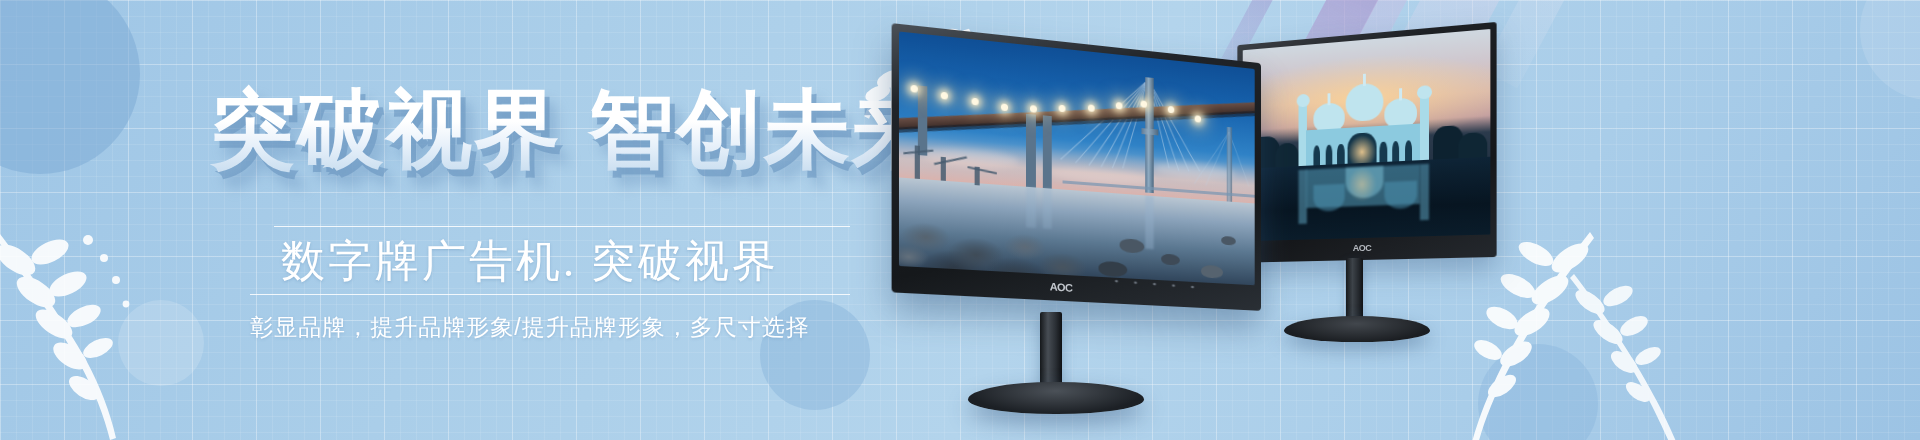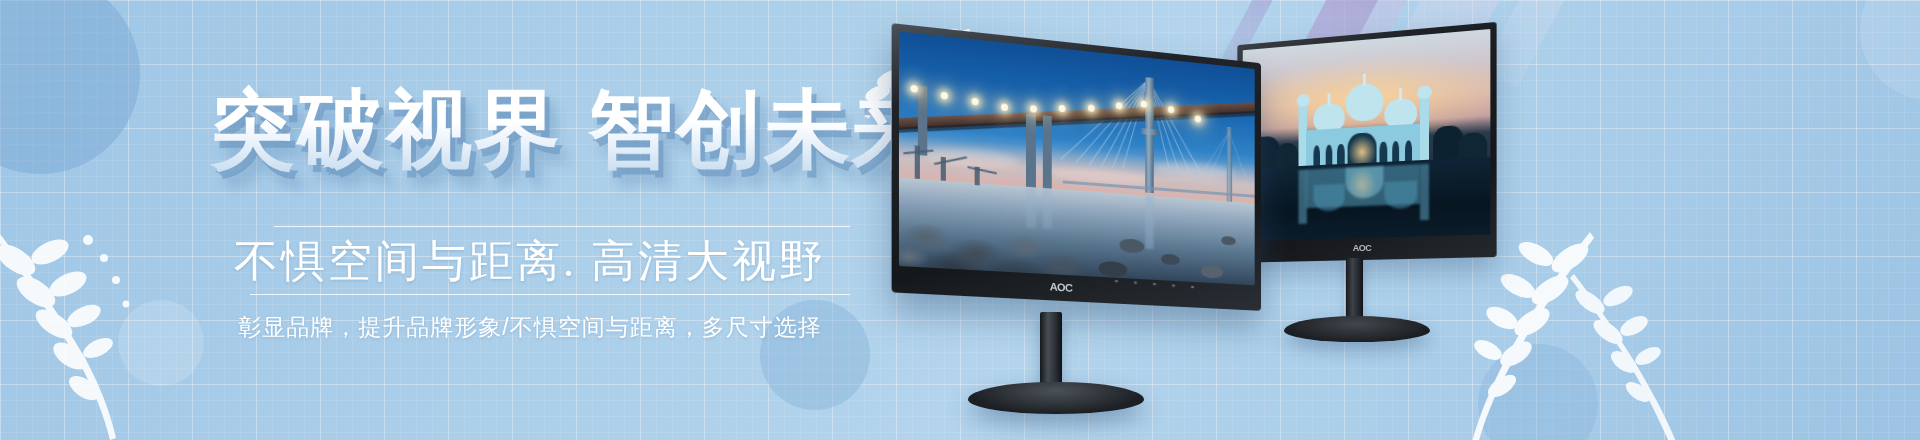--- a/index.html
+++ b/index.html
@@ -325,25 +325,25 @@
       <ellipse cx="88" cy="106" rx="14" ry="7" transform="rotate(-28 88 106)"></ellipse>
     </g>
   </svg>
 
   <div class="textblock">
 
     <div class="headline">突破视界 智创未来</div>
 
     <div class="sub-wrap">
       <div class="sub-rule-top"></div>
-      <div class="subtitle">不惧空间与距离. 高清大视野</div>
+      <div class="subtitle">数字牌广告机. 突破视界</div>
       <div class="sub-rule-bot"></div>
     </div>
 
-    <div class="tagline">彰显品牌，提升品牌形象/不惧空间与距离，多尺寸选择</div>
+    <div class="tagline">彰显品牌，提升品牌形象/提升品牌形象，多尺寸选择</div>
   </div>
 
   <div class="monitors">
 
     <div class="mon-back">
       <div class="bezel"></div>
       <div class="screen">
         <div class="mosque">
           <div class="glow" style="left:-10%;top:8%;width:120%;height:44%;"></div>
 

